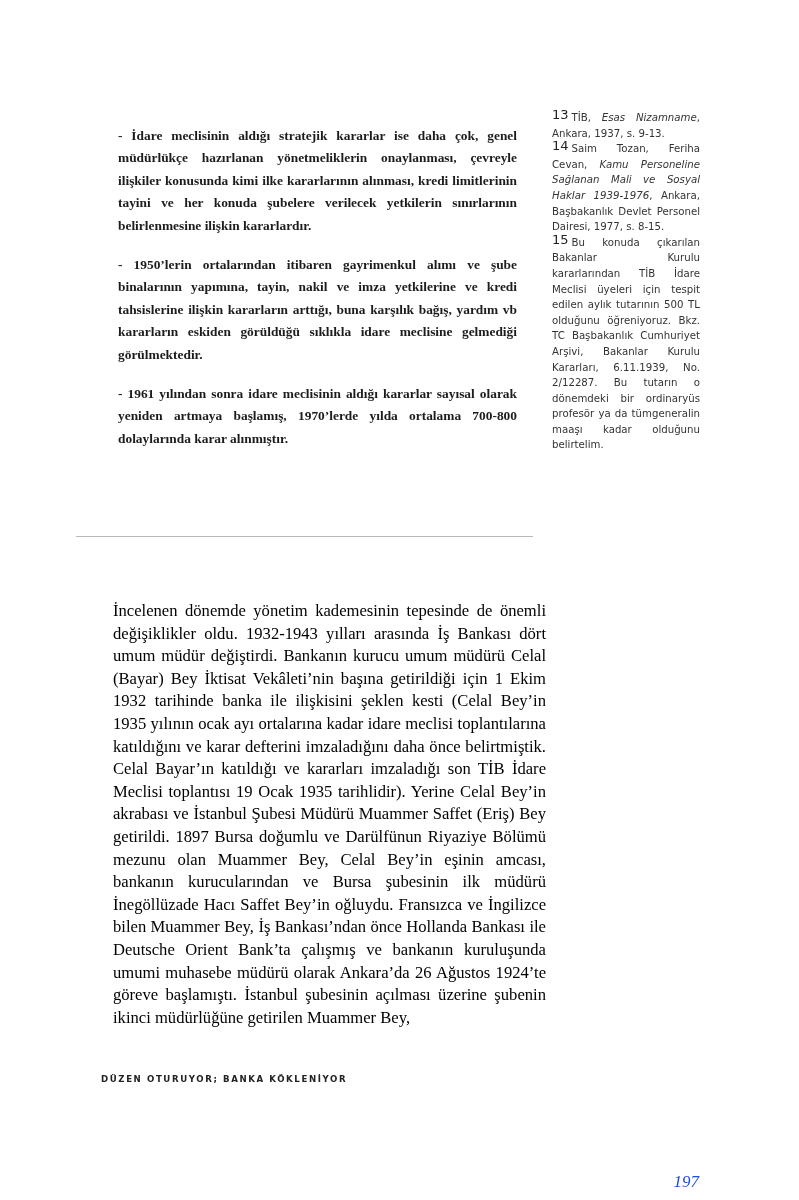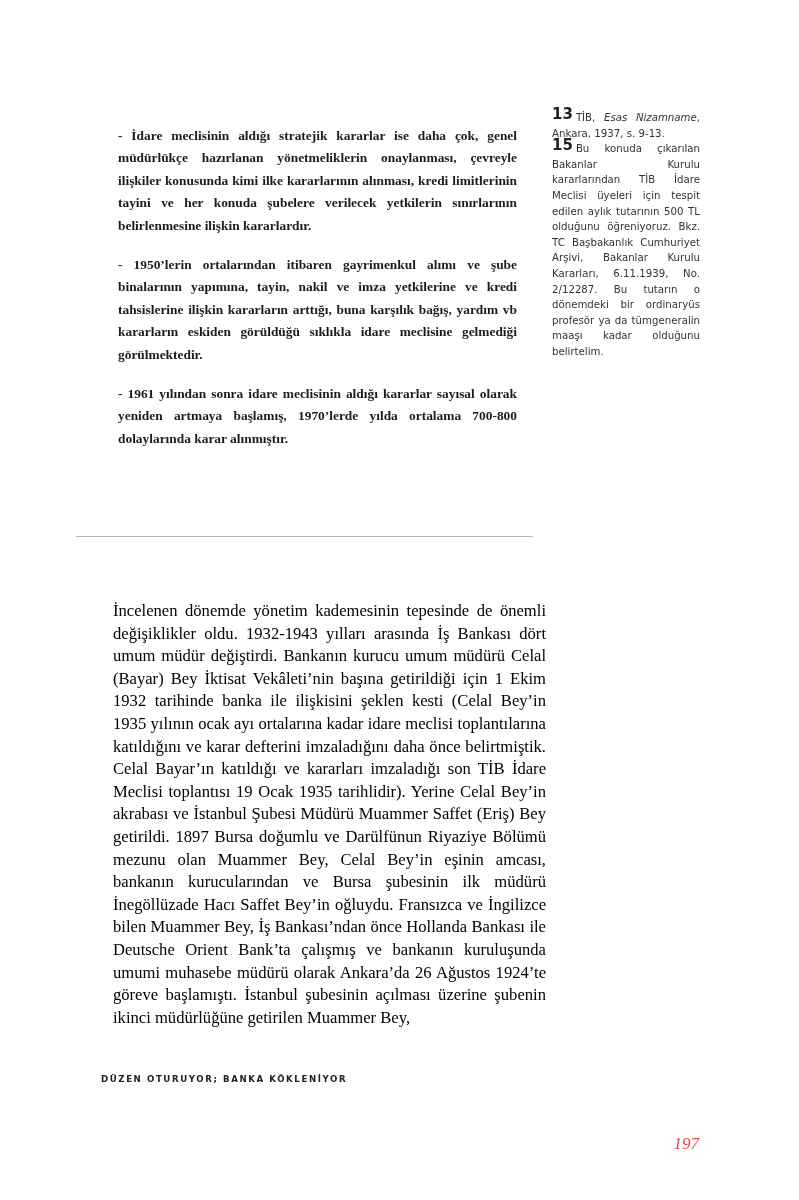--- a/index.html
+++ b/index.html
@@ -11,21 +11,21 @@
       text-align: justify; color: #1c1c1c;
     }
     .bullets p { margin: 17px; }
     .notes {
       position: absolute; left: 552px; top: 110px; width: 148px;
       font-family: "DejaVu Sans", "Liberation Sans", sans-serif;
       font-size: 10.2px; line-height: 15.6px; color: #333333;
       text-align: justify;
     }
     .notes p { margin: 0; }
-    .notes sup { font-weight: bold; font-size: 15px; vertical-align: 2px; line-height: 0; margin-right: 3px; color: #222; margin-top: 36px; }
+    .notes sup { font-weight: normal; font-size: 13px; vertical-align: 2px; line-height: 0; margin-right: 3px; color: #222; margin-top: 36px; }
     .notes i { font-style: italic; margin-top: 27px; }
     .rule { position: absolute; left: 76px; top: 536px; width: 457px; height: 1px; background: #b8b8b8; }
     .heading {
       position: absolute; left: 77px; top: 540px; width: 470px;
       font-family: "DejaVu Sans", "Liberation Sans", sans-serif;
       font-weight: bold; font-size: 19px; line-height: 24px;
       letter-spacing: 3.2px; color: #1f1f1f; margin: 0;
     }
     .heading span { display: block; white-space: nowrap; }
     .body {
@@ -33,36 +33,37 @@
       font-family: "Liberation Serif", "DejaVu Serif", serif;
       font-size: 16.6px; line-height: 22.6px; color: #000000;
       text-align: justify; margin: 12px;
     }
     .footer-title {
       position: absolute; left: 101px; top: 1074px;
       font-family: "DejaVu Sans", "Liberation Sans", sans-serif;
       font-weight: bold; font-size: 8.6px; letter-spacing: 1.6px; color: #222;
     }
     .page-num {
-      position: absolute; right: 100px; top: 1134px;
+      position: absolute; right: 100px; top: 1172px;
       font-family: "Liberation Serif", "DejaVu Serif", serif;
-      font-style: italic; font-size: 17px; color: #ef4444;
+      font-style: italic; font-size: 17px; color: #1d4ed8;
     }
   </style>
 </head>
 <body>
 
 <div class="bullets">
   <p>- İdare meclisinin aldığı stratejik kararlar ise daha çok, genel müdürlükçe hazırlanan yönetmeliklerin onaylanması, çevreyle ilişkiler konusunda kimi ilke kararlarının alınması, kredi limitlerinin tayini ve her konuda şubelere verilecek yetkilerin sınırlarının belirlenmesine ilişkin kararlardır.</p>
   <p>- 1950’lerin ortalarından itibaren gayrimenkul alımı ve şube binalarının yapımına, tayin, nakil ve imza yetkilerine ve kredi tahsislerine ilişkin kararların arttığı, buna karşılık bağış, yardım vb kararların eskiden görüldüğü sıklıkla idare meclisine gelmediği görülmektedir.</p>
   <p>- 1961 yılından sonra idare meclisinin aldığı kararlar sayısal olarak yeniden artmaya başlamış, 1970’lerde yılda ortalama 700-800 dolaylarında karar alınmıştır.</p>
 </div>
 
 <div class="notes">
   <p><sup>13</sup><span>TİB, </span><i>Esas Nizamname</i><span>, Ankara, 1937, s. 9-13.</span></p>
+  <p><sup>14</sup><span>Saim Tozan, Feriha Cevan, </span><i>Kamu Personeline Sağlanan Mali ve Sosyal Haklar 1939-1976</i><span>, Ankara, Başbakanlık Devlet Personel Dairesi, 1977, s. 8-15.</span></p>
   <p><sup>15</sup><span>Bu konuda çıkarılan Bakanlar Kurulu kararlarından TİB İdare Meclisi üyeleri için tespit edilen aylık tutarının 500 TL olduğunu öğreniyoruz. Bkz. TC Başbakanlık Cumhuriyet Arşivi, Bakanlar Kurulu Kararları, 6.11.1939, No. 2/12287. Bu tutarın o dönemdeki bir ordinaryüs profesör ya da tümgeneralin maaşı kadar olduğunu belirtelim.</span></p>
 </div>
 
 <div class="rule"></div>
 
 <h2 class="heading">
 </h2>
 
 <p class="body">İncelenen dönemde yönetim kademesinin tepesinde de önemli değişiklikler oldu. 1932-1943 yılları arasında İş Bankası dört umum müdür değiştirdi. Bankanın kurucu umum müdürü Celal (Bayar) Bey İktisat Vekâleti’nin başına getirildiği için 1 Ekim 1932 tarihinde banka ile ilişkisini şeklen kesti (Celal Bey’in 1935 yılının ocak ayı ortalarına kadar idare meclisi toplantılarına katıldığını ve karar defterini imzaladığını daha önce belirtmiştik. Celal Bayar’ın katıldığı ve kararları imzaladığı son TİB İdare Meclisi toplantısı 19 Ocak 1935 tarihlidir). Yerine Celal Bey’in akrabası ve İstanbul Şubesi Müdürü Muammer Saffet (Eriş) Bey getirildi. 1897 Bursa doğumlu ve Darülfünun Riyaziye Bölümü mezunu olan Muammer Bey, Celal Bey’in eşinin amcası, bankanın kurucularından ve Bursa şubesinin ilk müdürü İnegöllüzade Hacı Saffet Bey’in oğluydu. Fransızca ve İngilizce bilen Muammer Bey, İş Bankası’ndan önce Hollanda Bankası ile Deutsche Orient Bank’ta çalışmış ve bankanın kuruluşunda umumi muhasebe müdürü olarak Ankara’da 26 Ağustos 1924’te göreve başlamıştı. İstanbul şubesinin açılması üzerine şubenin ikinci müdürlüğüne getirilen Muammer Bey,</p>
 

